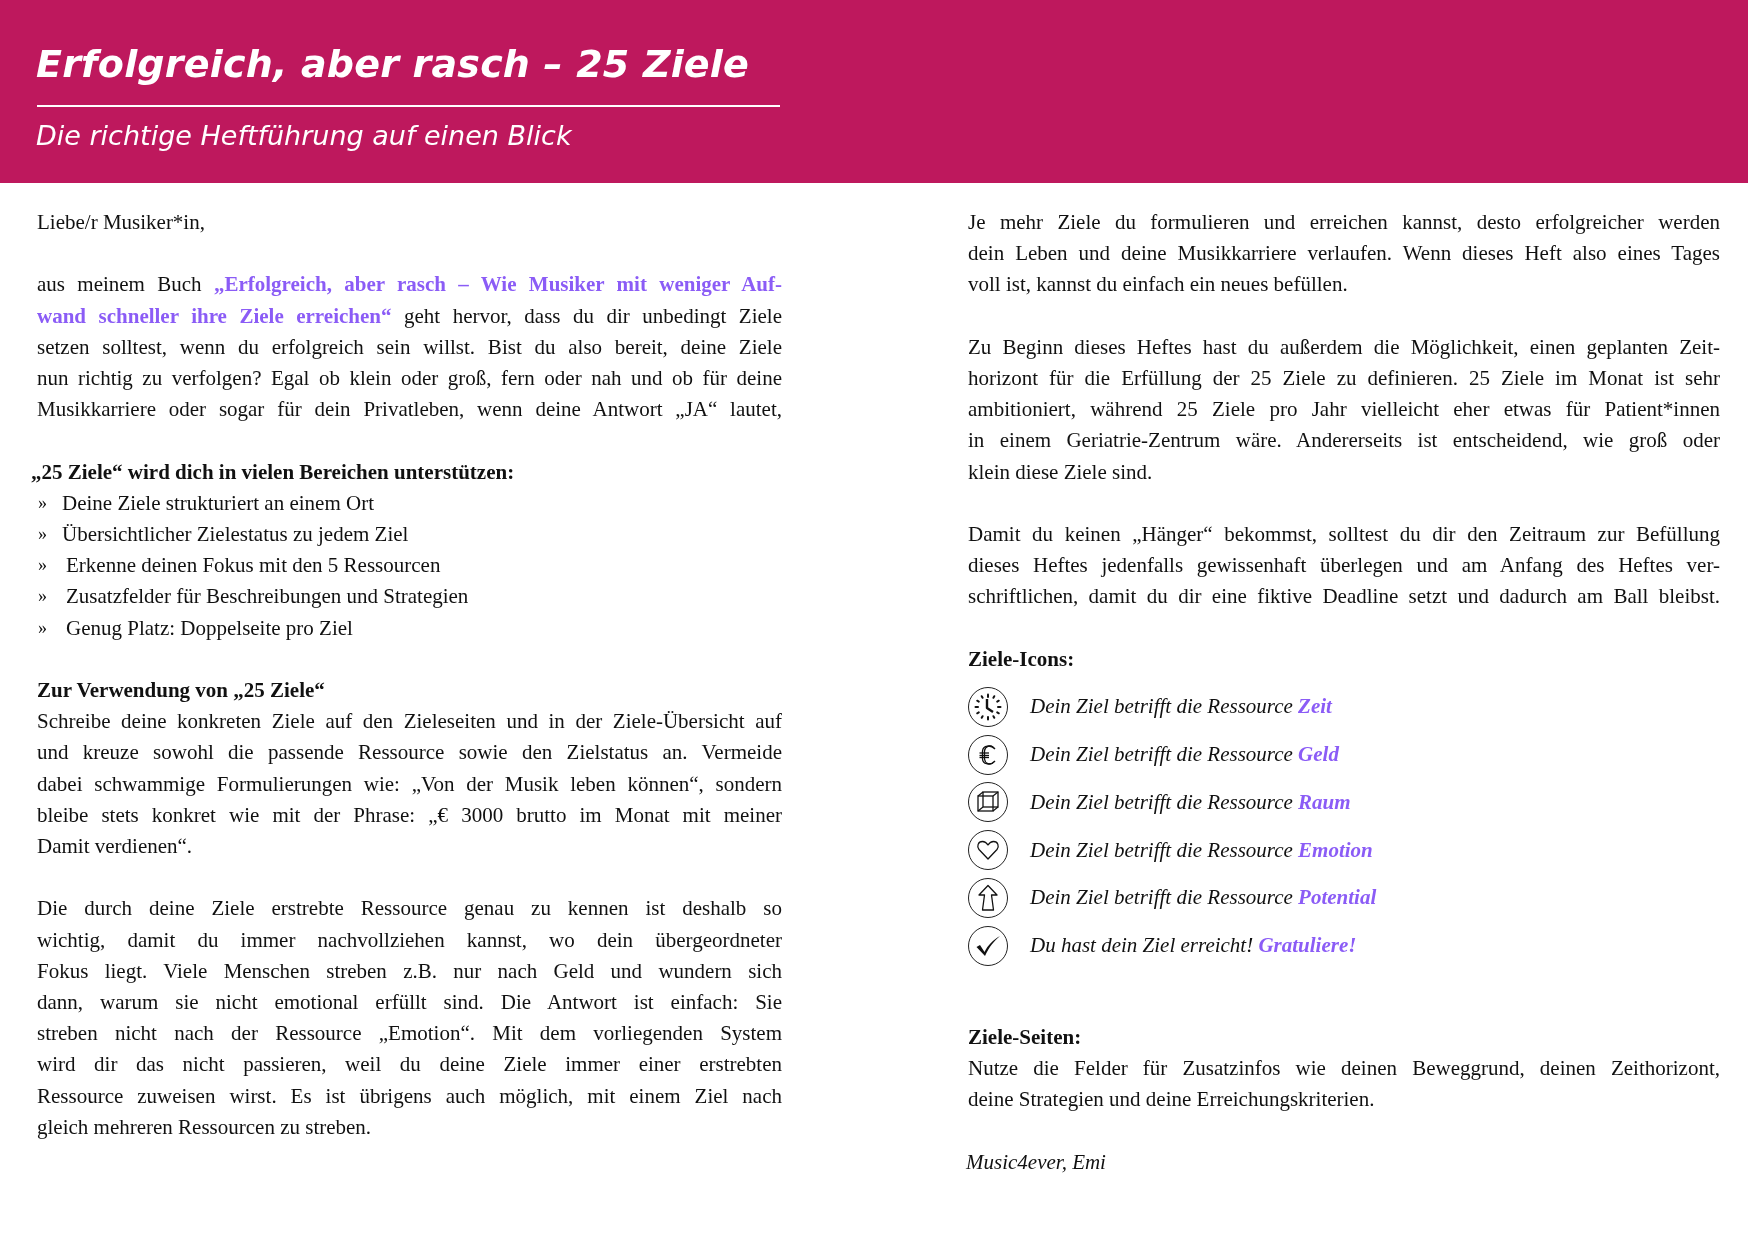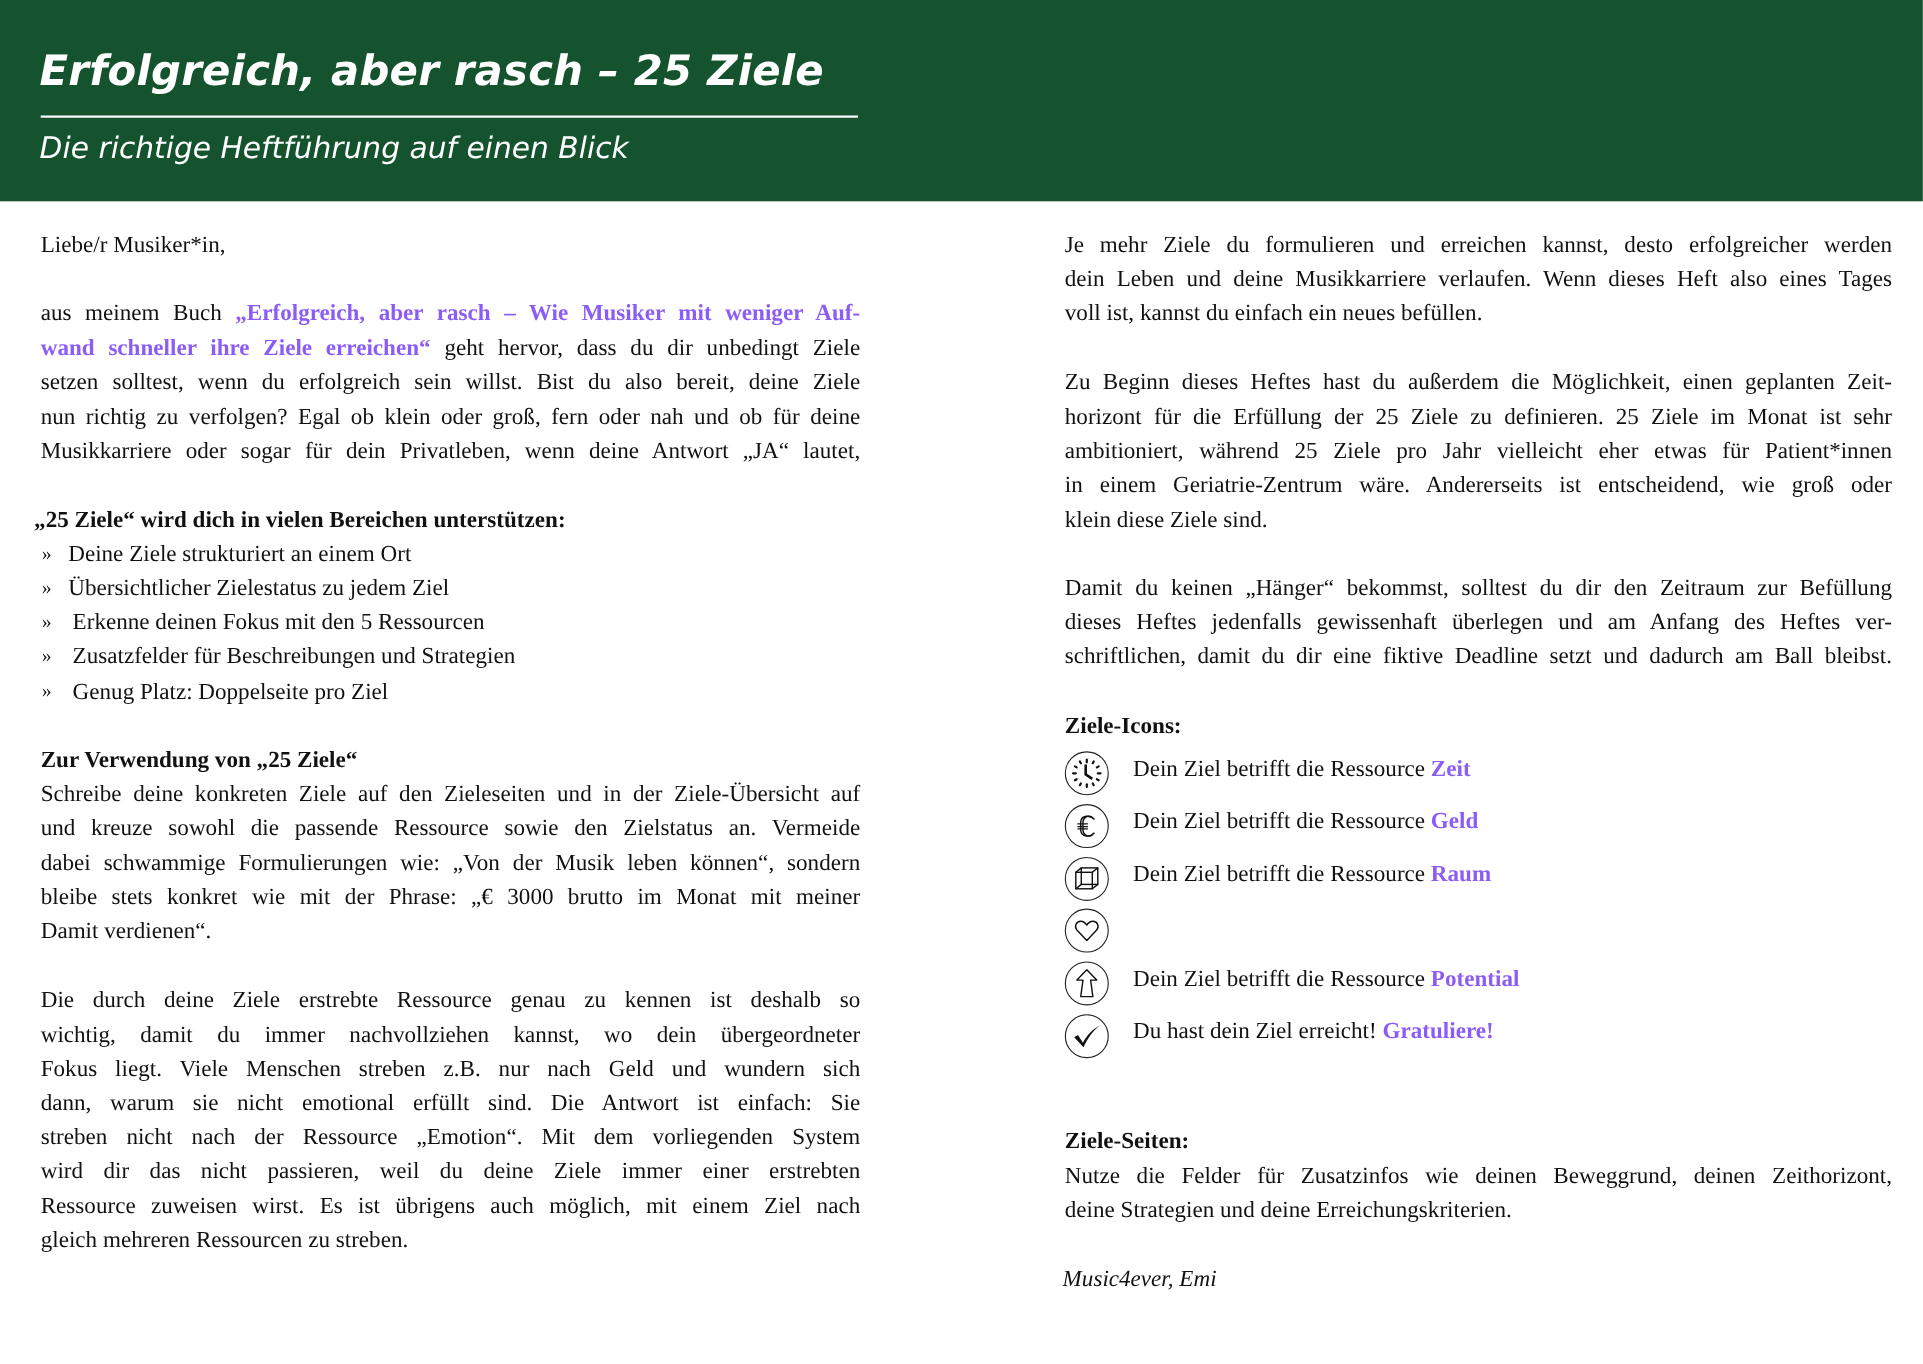--- a/index.html
+++ b/index.html
@@ -3,21 +3,21 @@
 <meta charset="utf-8">
 <style>
   html, body { margin: 0; padding: 0; }
   body {
     width: 1748px; height: 1240px; position: relative; overflow: hidden;
     background: #ffffff; color: #111111;
     font-family: "Liberation Serif", "DejaVu Serif", serif;
   }
   .header {
     position: absolute; left: 0; top: 0; width: 1748px; height: 183px;
-    background: #14532d;
+    background: #be185d;
   }
   .header-title {
     position: absolute; left: 36px; top: 42px;
     font-family: "DejaVu Sans", "Liberation Sans", sans-serif;
     font-style: italic; font-weight: 600; font-size: 38px; color: #ffffff;
     letter-spacing: 0.2px; white-space: nowrap;
   }
   .header-rule {
     position: absolute; left: 37px; top: 105px; width: 743px; height: 2px;
     background: #ffffff;
@@ -35,21 +35,21 @@
   .p { margin: 0 0 31.2px 0; text-align: justify; }
   .p.last { margin-bottom: 0; }
   .line { display: block; white-space: nowrap; text-align: justify; text-align-last: justify; }
   .line.end { text-align-last: left; }
   .accent { color: #8b5cf6; font-weight: bold; }
   .heading { font-weight: bold; margin: 0; }
   .bullets { list-style: none; margin: 0 0 31.2px 0; padding: 0; }
   .bullets li { display: flex; white-space: nowrap; }
   .bullet-mark { width: 24px; display: inline-block; text-align: left; font-size: 18px; padding-left: 1px; }
   .icon-list { margin: 8px 0 0 0; padding: 0; list-style: none; }
-  .icon-row { display: flex; align-items: flex-start; height: 47.8px; }
+  .icon-row { display: flex; align-items: center; height: 47.8px; font-style: italic; }
   .icon-circle {
     width: 40px; height: 40px; border: 1.3px solid #222; border-radius: 50%;
     box-sizing: border-box; display: flex; align-items: center; justify-content: center;
     margin-right: 22px; flex: 0 0 auto;
   }
   .icon-circle svg { display: block; }
   .icon-text { white-space: nowrap; }
   .italic { font-style: italic; }
   .spacer { height: 62px; }
 </style>
@@ -189,20 +189,21 @@
         </svg>
       </span>
       <span class="icon-text"><span>Dein Ziel betrifft die Ressource </span><span class="accent">Raum</span></span>
     </li>
     <li class="icon-row">
       <span class="icon-circle">
         <svg width="30" height="30" viewBox="0 0 30 30">
           <path d="M15 24 L6 14.5 C3.5 11.5, 5 6.5, 9.5 6.5 C12 6.5, 14 8.5, 15 10 C16 8.5, 18 6.5, 20.5 6.5 C25 6.5, 26.5 11.5, 24 14.5 Z" fill="none" stroke="#111" stroke-width="1.3" stroke-linejoin="round"></path>
         </svg>
       </span>
+      <span class="icon-text"><span>Dein Ziel betrifft die Ressource </span><span class="accent">Emotion</span></span>
     </li>
     <li class="icon-row">
       <span class="icon-circle">
         <svg width="30" height="30" viewBox="0 0 30 30">
           <path d="M15 2.5 L24 12 L18.5 12 L20.5 27 L9.5 27 L11.5 12 L6 12 Z" fill="none" stroke="#111" stroke-width="1.3" stroke-linejoin="round"></path>
         </svg>
       </span>
       <span class="icon-text"><span>Dein Ziel betrifft die Ressource </span><span class="accent">Potential</span></span>
     </li>
     <li class="icon-row">

